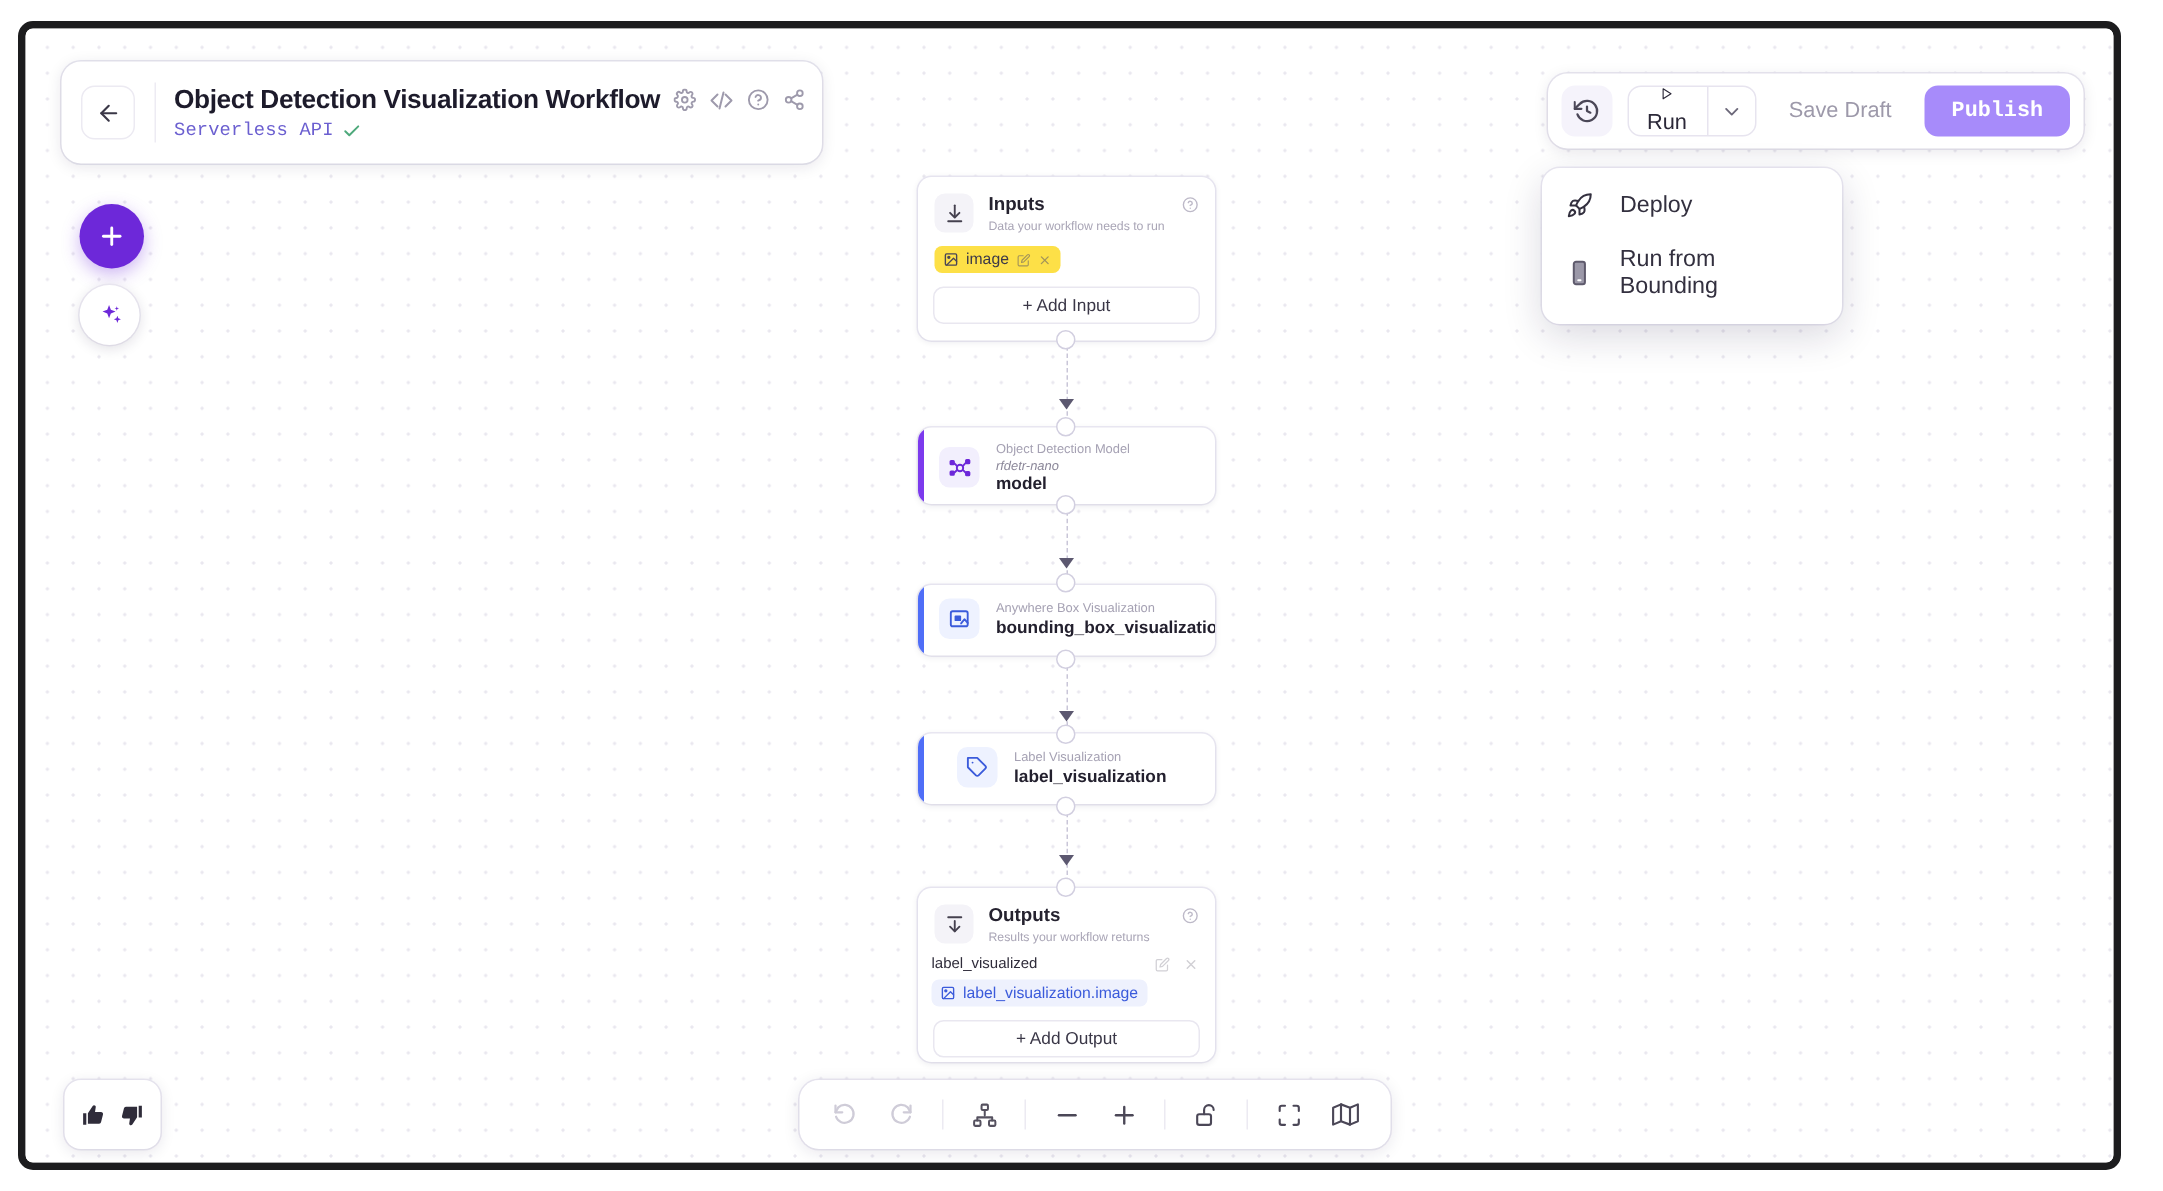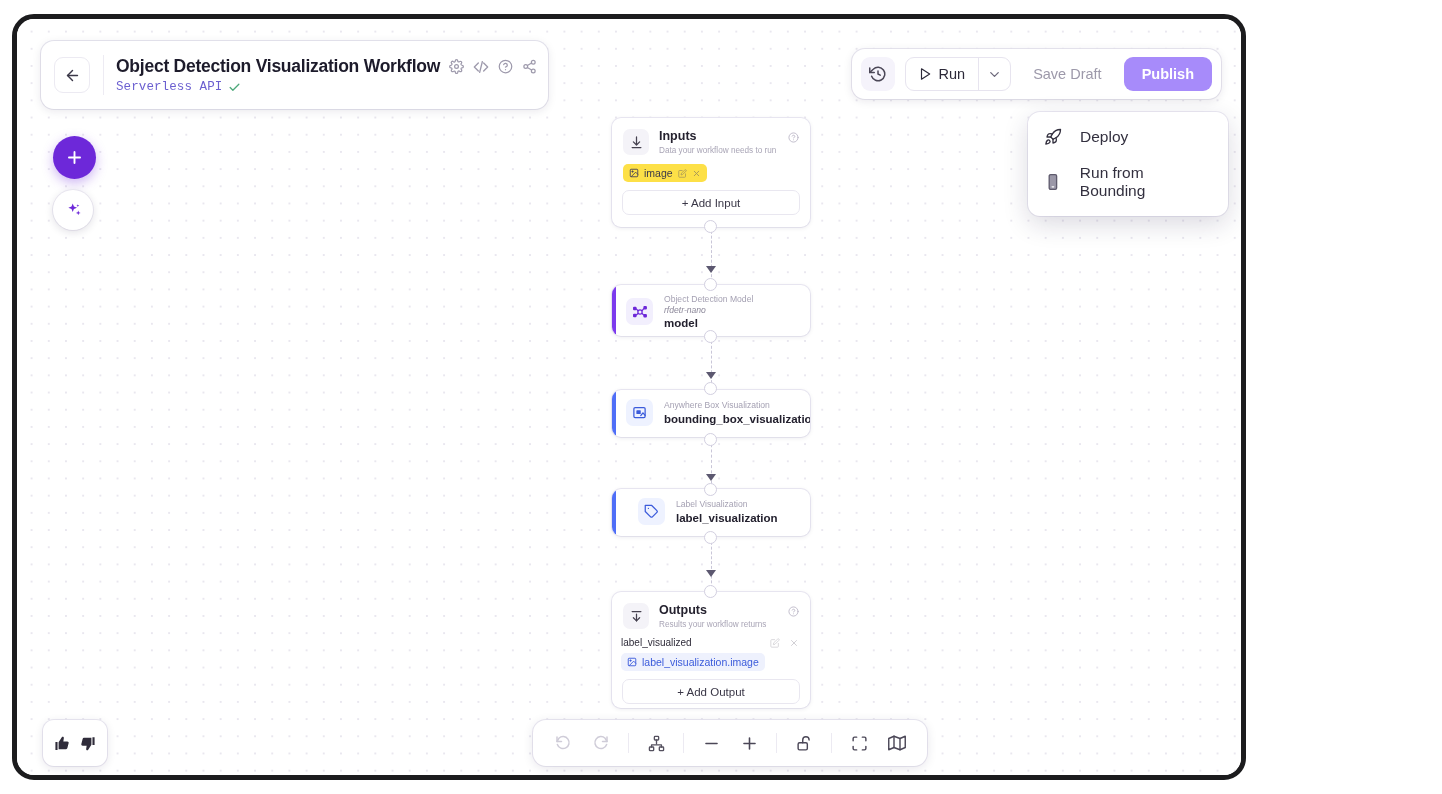--- a/index.html
+++ b/index.html
@@ -7,24 +7,24 @@
     width: 1442px; height: 794px;
     font-family: "Liberation Sans", sans-serif;
     background: #ffffff;
     overflow: hidden;
   }
 
   
   #app-frame {
     position: absolute;
     left: 12px; top: 14px;
-    width: 1234px; height: 766px;
+    width: 1402px; height: 766px;
     background: #ffffff;
     border: 5px solid #1c1c1e;
-    border-radius: 22px;
+    border-radius: 10px;
     overflow: hidden;
   }
 
   
   #canvas {
     position: absolute; inset: 0;
     background-color: #ffffff;
     background-image: radial-gradient(circle, #e9e7ef 1px, transparent 1.1px);
     background-size: 17.2px 17.2px;
     background-position: 6px 4px;
@@ -101,35 +101,35 @@
     cursor: pointer;
   }
   #run-group {
     display: flex; align-items: stretch; height: 34px;
     border: 1px solid #e7e4ef; border-radius: 9px; overflow: hidden;
     background: #fff;
   }
   #run-btn {
     display: flex; align-items: center; gap: 7px;
     padding: 0 13px 0 12px; cursor: pointer;
-    font-size: 14.5px; color: #2b2838;
+    font-size: 14.5px; color: #2b2838; flex-direction: column;
   }
   #run-caret {
     width: 32px; border-left: 1px solid #e7e4ef;
     display: flex; align-items: center; justify-content: center;
     cursor: pointer;
   }
   #save-draft {
     font-size: 14.5px; color: #9d99aa;
     padding: 7px 12px; cursor: pointer; border-radius: 8px;
   }
   #publish-btn {
     background: #a78bfa; color: #fff;
     font-size: 14.5px; font-weight: bold;
-    padding: 9px 18px; border-radius: 9px; cursor: pointer;
+    padding: 9px 18px; border-radius: 9px; cursor: pointer; font-family: Liberation Mono, monospace;
   }
 
   
   #run-menu {
     position: absolute; left: 1011px; top: 93px;
     width: 200px;
     background: #fff; border-radius: 12px;
     box-shadow: 0 8px 26px rgba(25,20,60,.16), 0 0 0 1px rgba(235,233,243,.9);
     padding: 7px 0;
   }

